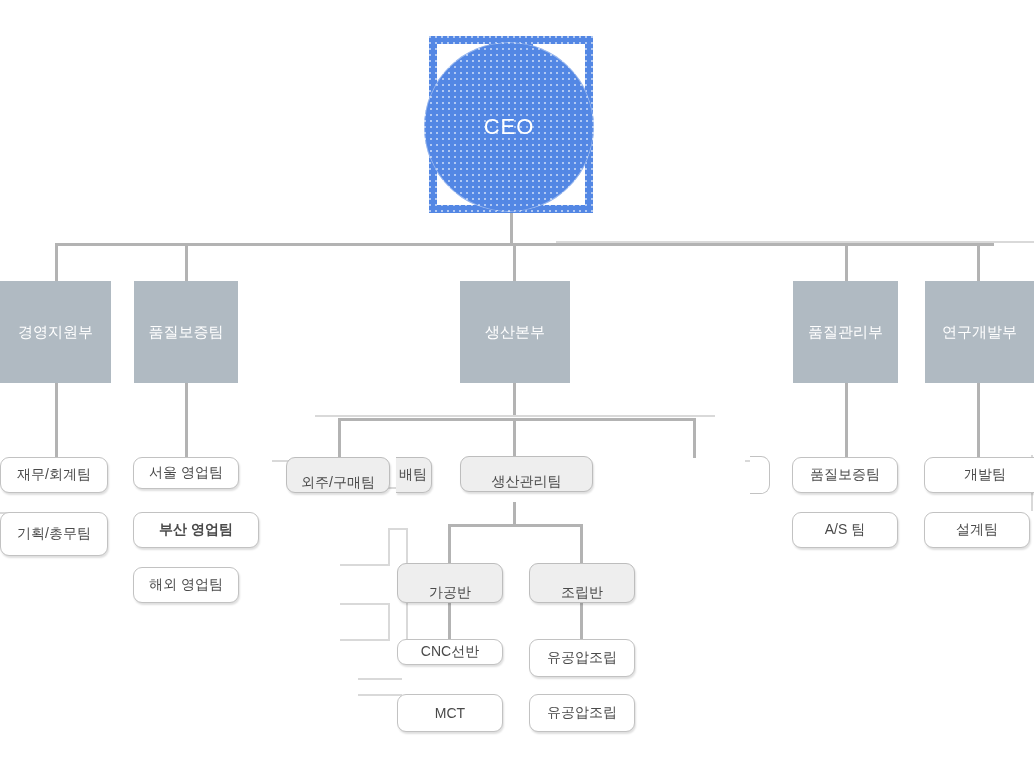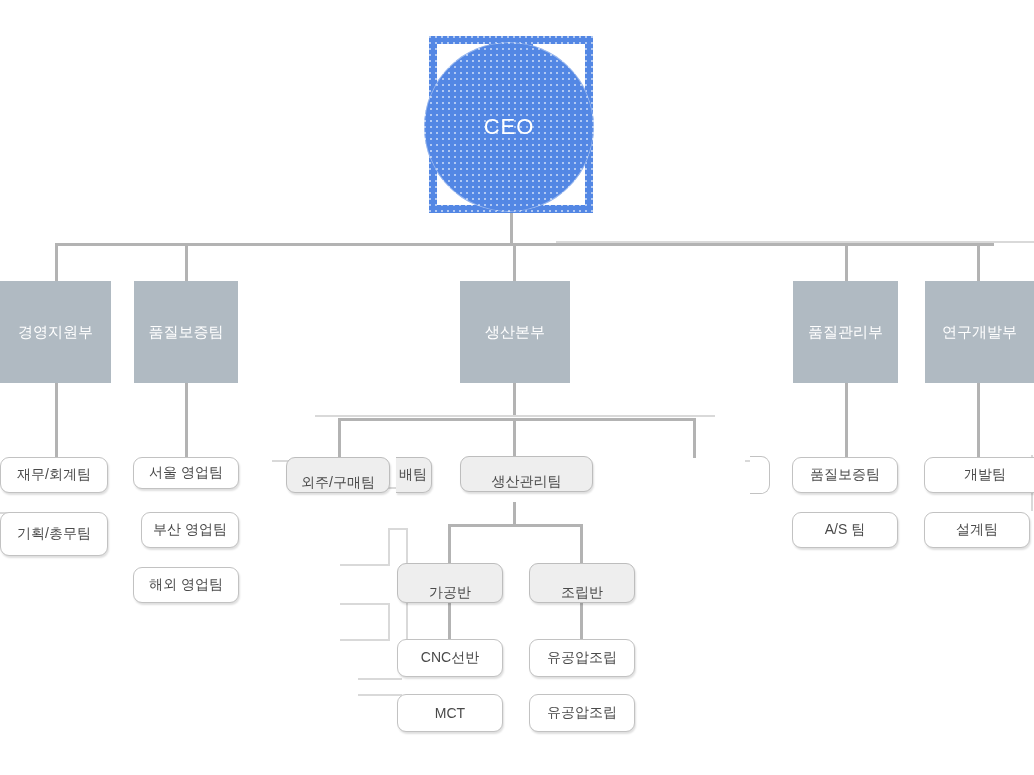--- a/index.html
+++ b/index.html
@@ -183,21 +183,21 @@
   <div class="team-box" style="left:0px;top:457px;width:108px;height:36px;">
     <span>재무/회계팀</span>
   </div>
   <div class="team-box" style="left:0px;top:512px;width:108px;height:44px;">
     <span>기획/총무팀</span>
   </div>
 
   <div class="team-box" style="left:133px;top:457px;width:106px;height:32px;">
     <span>서울 영업팀</span>
   </div>
-  <div class="team-box" style="left:141px;top:512px;width:98px;height:36px;">
+  <div class="team-box" style="left:133px;top:512px;width:126px;height:36px;font-weight:bold;">
     <span>부산 영업팀</span>
   </div>
   <div class="team-box" style="left:133px;top:567px;width:106px;height:36px;">
     <span>해외 영업팀</span>
   </div>
 
   <div class="team-box filled" style="left:286px;top:457px;width:104px;height:36px;">
     <span>외주/구매팀</span>
   </div>
 
@@ -212,21 +212,21 @@
 
   <div class="team-box clipped" style="left:750px;top:456px;width:20px;height:38px;border-left:none;border-radius:0 9px 9px 0;box-shadow:none;"></div>
 
   <div class="team-box filled" style="left:397px;top:563px;width:106px;height:40px;">
     <span>가공반</span>
   </div>
   <div class="team-box filled" style="left:529px;top:563px;width:106px;height:40px;">
     <span>조립반</span>
   </div>
 
-  <div class="team-box" style="left:397px;top:639px;width:106px;height:38px;">
+  <div class="team-box" style="left:397px;top:639px;width:106px;height:26px;">
     <span>CNC선반</span>
   </div>
   <div class="team-box" style="left:397px;top:694px;width:106px;height:38px;">
     <span>MCT</span>
   </div>
 
   <div class="team-box" style="left:529px;top:639px;width:106px;height:38px;">
     <span>유공압조립</span>
   </div>
   <div class="team-box" style="left:529px;top:694px;width:106px;height:38px;">

